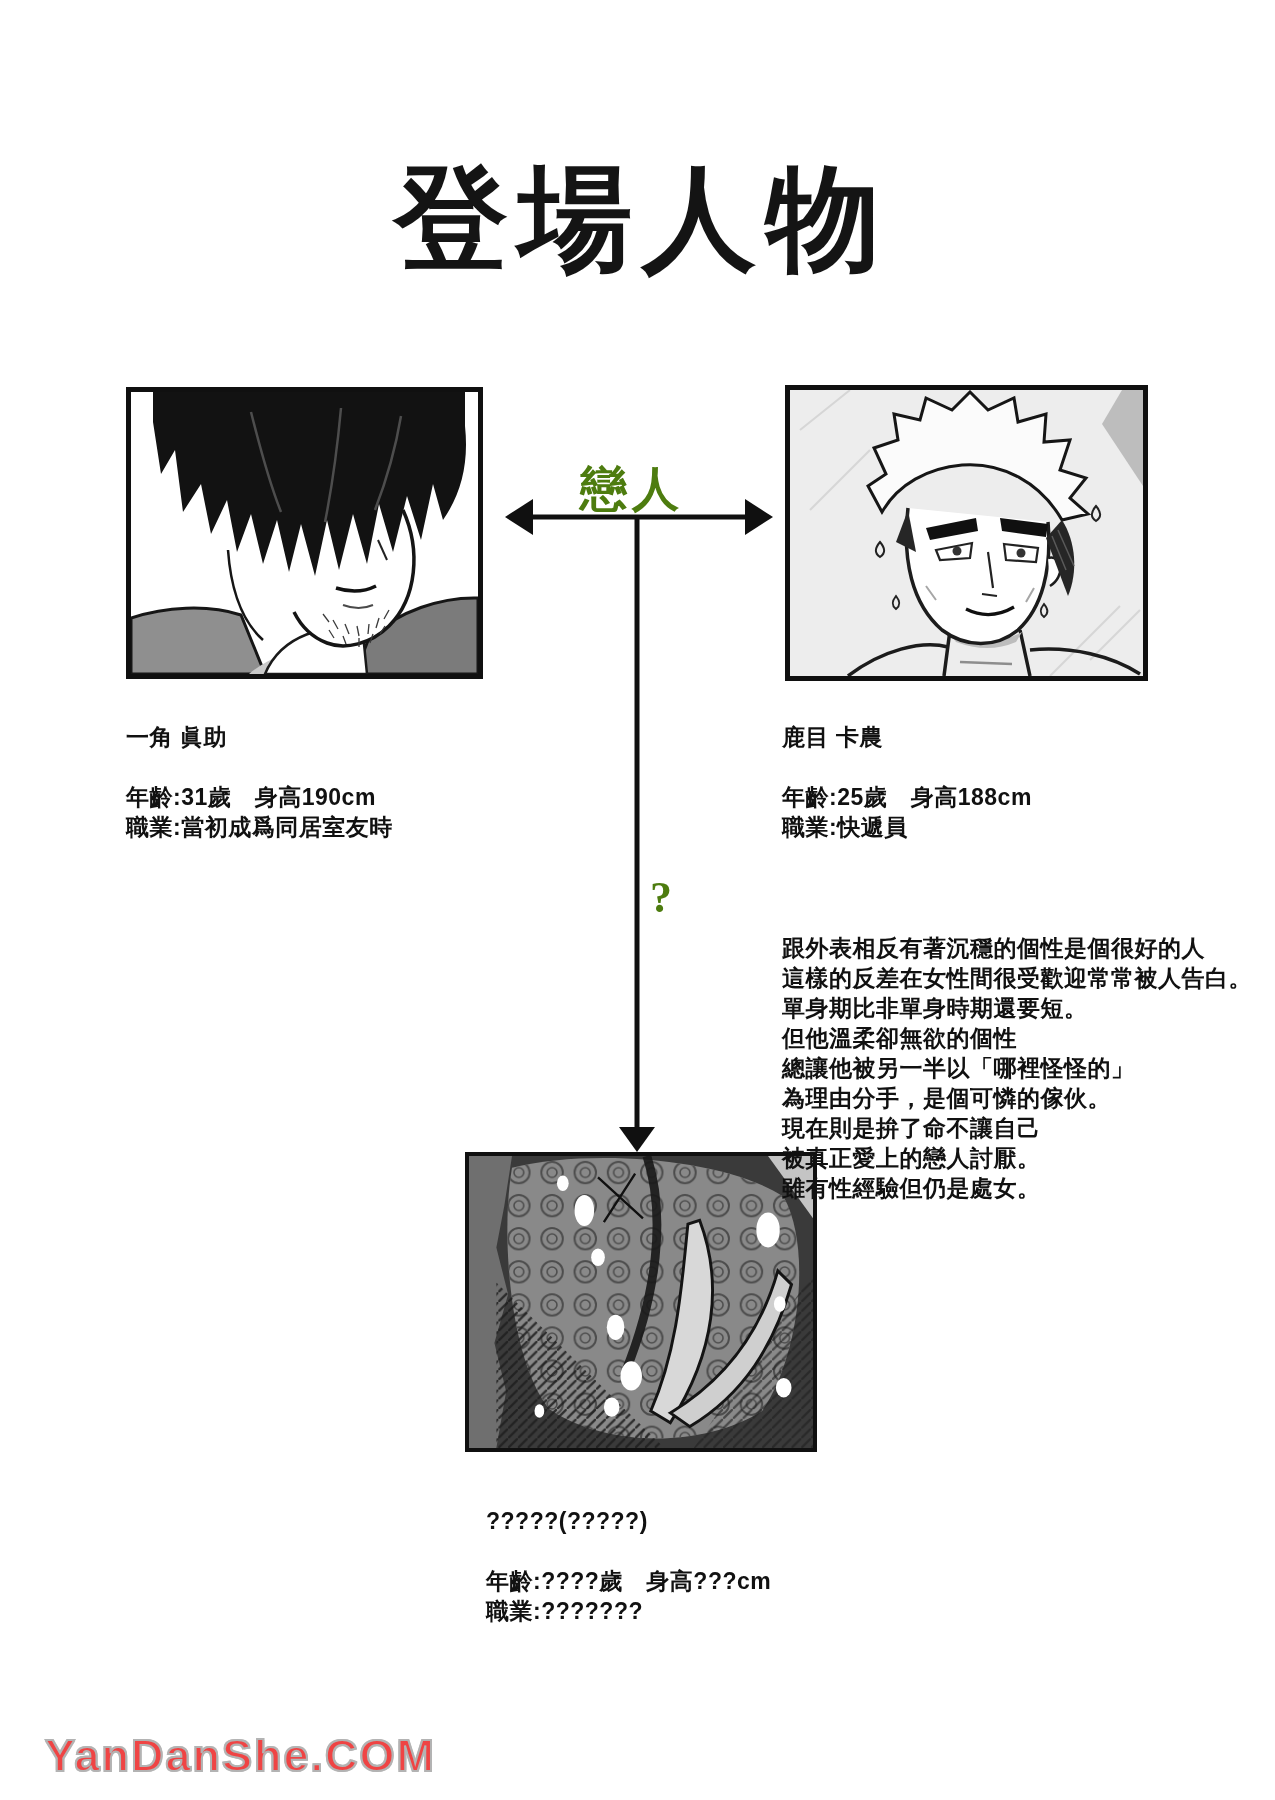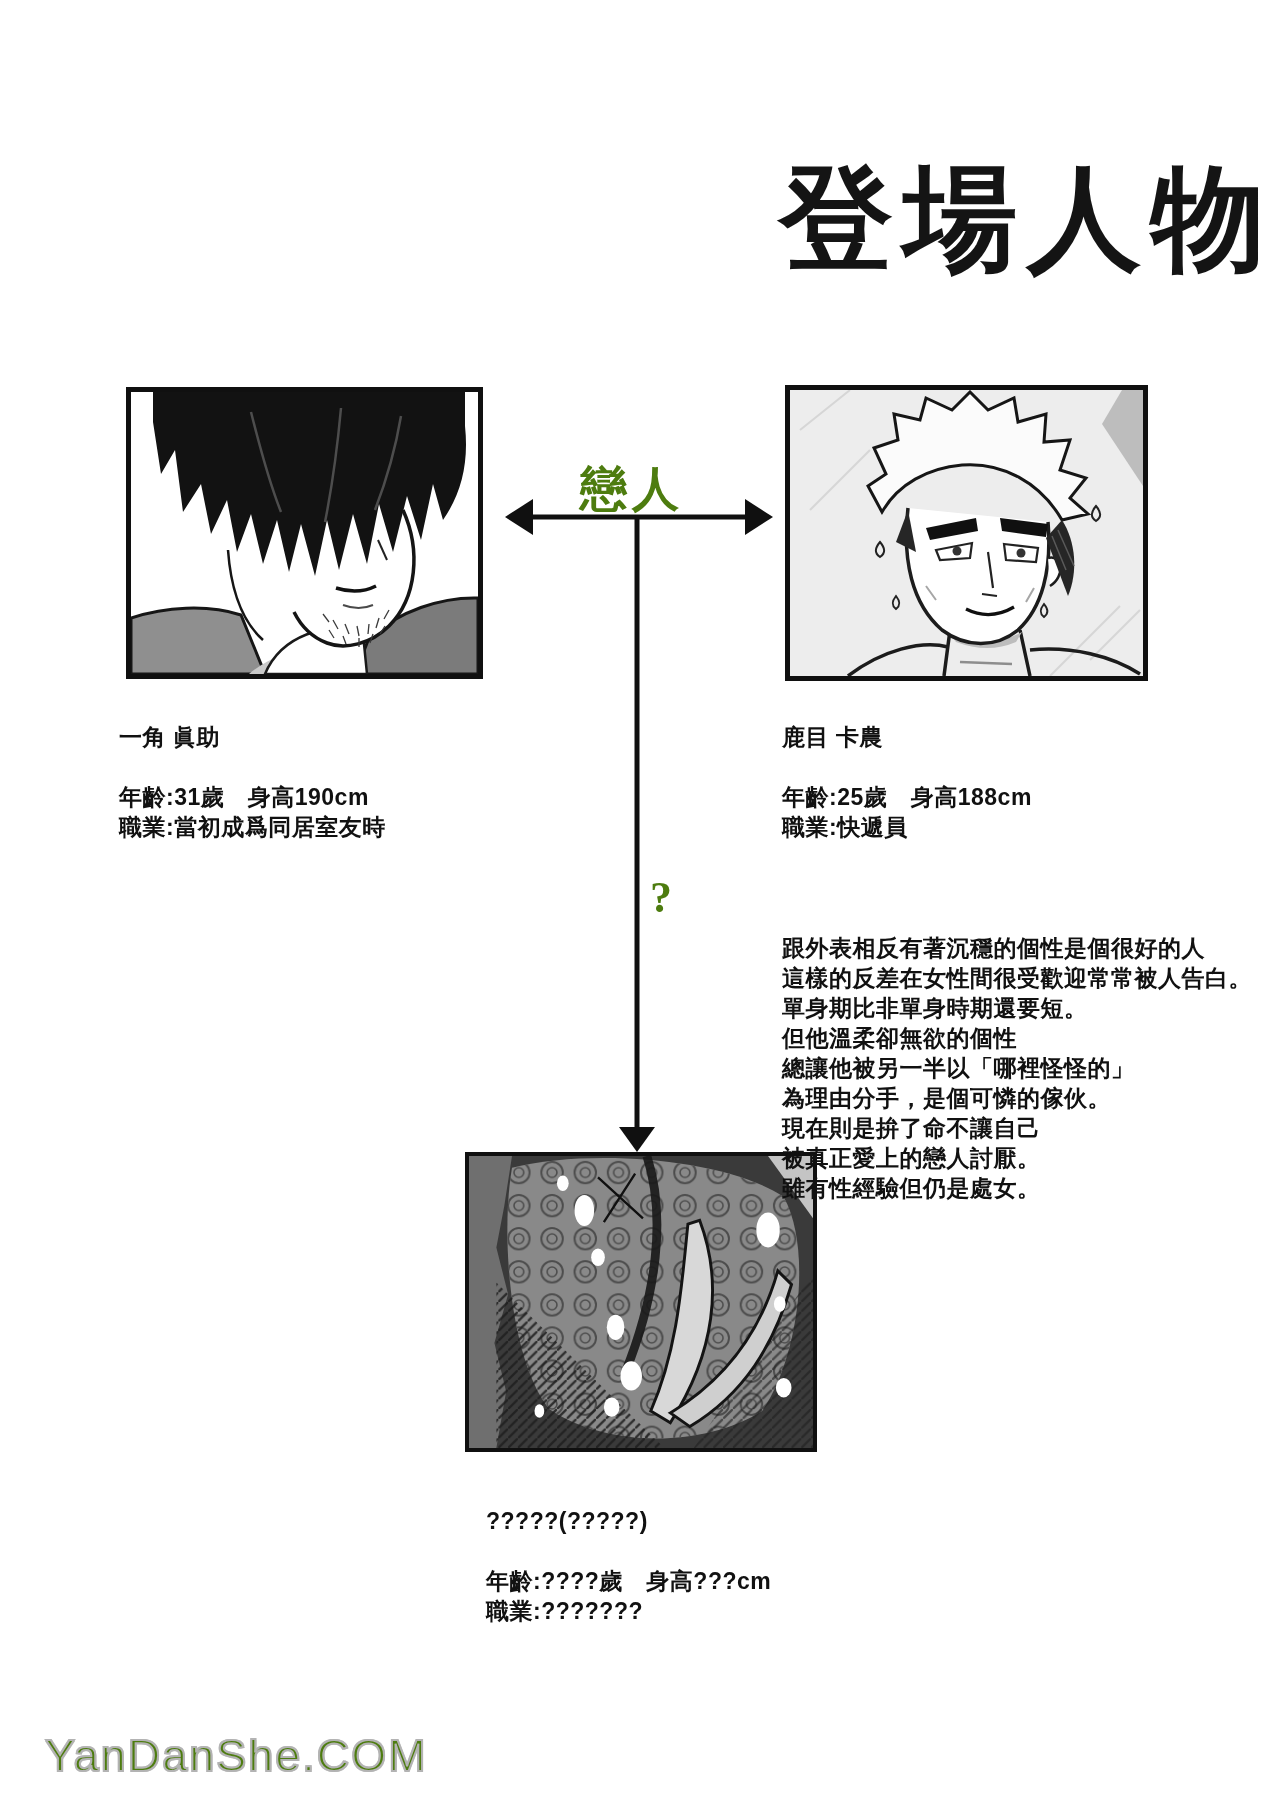--- a/index.html
+++ b/index.html
@@ -1,48 +1,48 @@
 <!DOCTYPE html>
 <html><head>
 <meta charset="utf-8">
 <style>
   html,body{margin:0;padding:0;background:#fff;}
   .page{
     position:relative;width:1275px;height:1800px;background:#ffffff;
     font-family:"Liberation Sans","DejaVu Sans",sans-serif;color:#111;overflow:hidden;
   }
   .title{
-    position:absolute;left:9px;right:0;top:152px;margin:0;text-align:right;
+    position:absolute;left:9px;right:0;top:152px;margin:0;text-align:center;
     font-family:"Liberation Serif","DejaVu Serif",serif;font-weight:600;
     font-size:114px;letter-spacing:10px;color:#141414;line-height:1.2;
   }
   figure{margin:0;padding:0;position:absolute;background:#fff;}
   .portrait{border:5px solid #101010;box-sizing:content-box;}
   .portrait svg{display:block;}
   .portrait-left{left:126px;top:387px;}
   .portrait-right{left:785px;top:385px;}
   .portrait-creature{left:465px;top:1152px;border-width:4px;}
   .connectors{position:absolute;left:0;top:0;pointer-events:none;}
   .label{position:absolute;font-weight:700;color:#4d7c0f;}
   .lovers{left:580px;top:458px;font-size:47px;letter-spacing:5px;}
   .qmark{left:650px;top:872px;font-size:44px;font-family:"Liberation Serif","DejaVu Serif",serif;}
   .charblock{position:absolute;font-size:23px;line-height:30px;font-weight:600;
     letter-spacing:0.5px;white-space:pre-line;}
   .charblock .char-name{font-size:23px;margin:0;}
   .charblock p{margin:0;}
-  .block-left{left:119px;top:692px;width:500px;}
+  .block-left{left:126px;top:692px;width:500px;}
   .block-right{left:782px;top:692px;width:500px;}
   .block-bottom{left:486px;top:1476px;width:520px;}
   .para1-left{margin-top:52px !important;}
   .para2-left{margin-top:32px !important;}
   .para1-right{margin-top:61px !important;}
   .para1-bottom{margin-top:52px !important;}
   .watermark{
-    position:absolute;left:45px;top:1730px;font-size:45px;font-weight:400;
-    letter-spacing:2px;color:#4d7c0f;-webkit-text-stroke:2px #b3b3b3;
+    position:absolute;left:45px;top:1730px;font-size:45px;font-weight:700;
+    letter-spacing:2px;color:#ef4444;-webkit-text-stroke:2px #b3b3b3;
     text-shadow:1px 1px 0 #bdbdbd,-1px -1px 0 #bdbdbd,1px -1px 0 #bdbdbd,-1px 1px 0 #bdbdbd;
   }
 </style>
 </head>
 <body>
 
 <div class="page">
 
   <h1 class="title">登場人物</h1>
 

